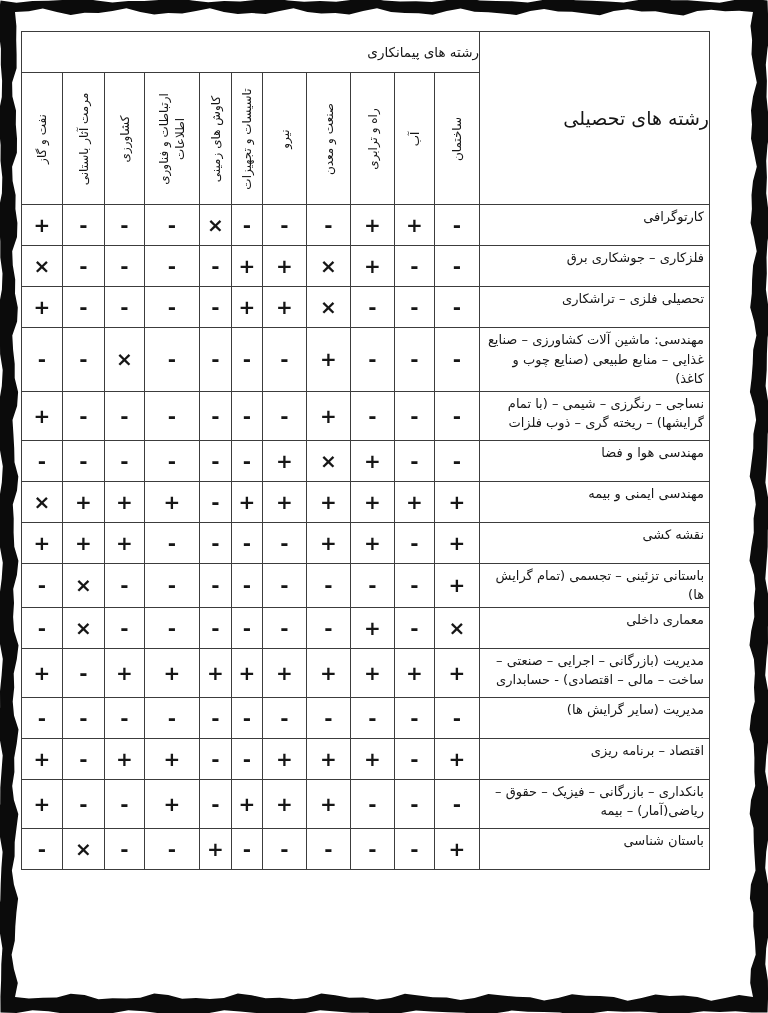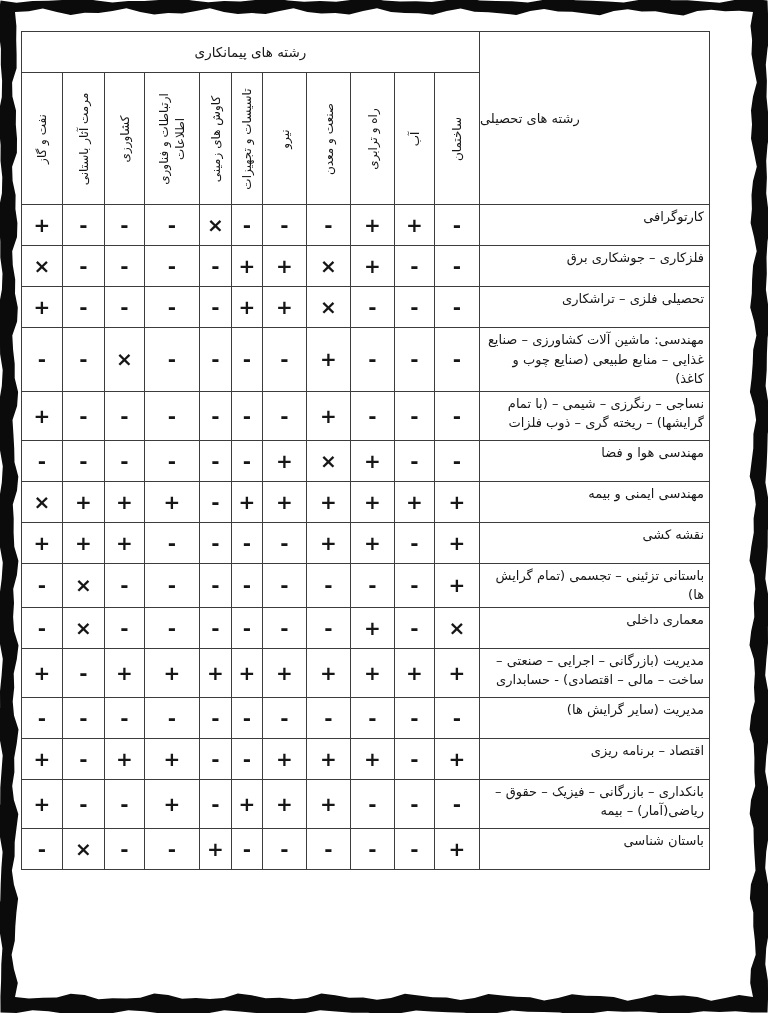--- a/index.html
+++ b/index.html
@@ -10,22 +10,22 @@
     color:#161616;
   }
   #frame-svg{position:absolute;left:0;top:0;z-index:10;pointer-events:none;}
   .page{position:absolute;right:58px;top:31px;z-index:1;}
   table{
     border-collapse:collapse;table-layout:fixed;width:688px;direction:rtl;
     background:#fff;
   }
   th,td{border:1px solid #3c3c3c;padding:0;overflow:hidden;}
   th{font-weight:normal;}
-  th.ct{height:40px;text-align:center;vertical-align:middle;font-size:13.5px;}
-  th.ac{text-align:left;vertical-align:middle;font-size:13px;}
+  th.ct{height:40px;text-align:right;vertical-align:middle;font-size:13.5px;}
+  th.ac{text-align:right;vertical-align:middle;font-size:19px;}
   th.vh{height:131px;position:relative;}
   .vtext{
     position:absolute;top:50%;left:50%;
     transform:translate(-50%,-50%) rotate(-90deg);
     width:max-content;max-width:122px;
     font-size:12px;line-height:1.35;text-align:center;white-space:normal;
   }
   td.lbl{
     font-size:13px;text-align:right;vertical-align:top;
     padding:2px 5px 2px 2px;line-height:1.5;margin-top:37px;

